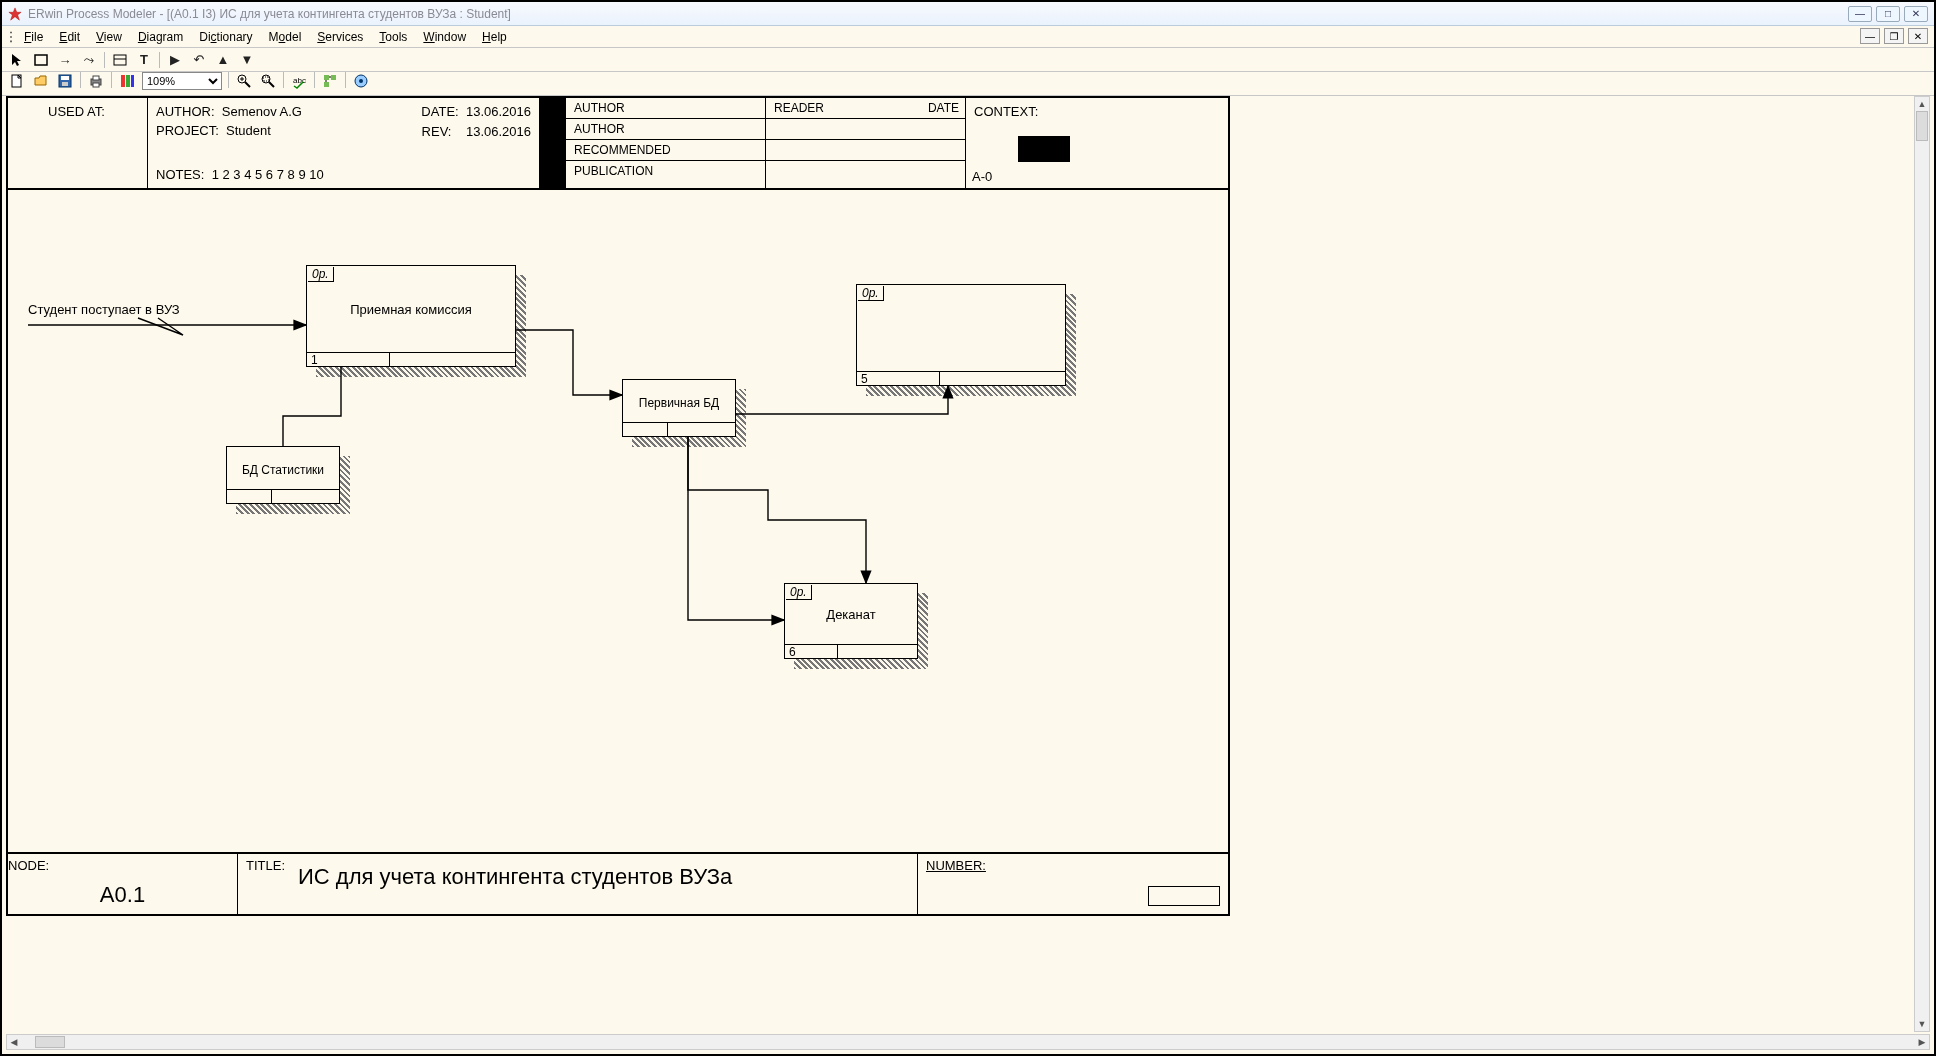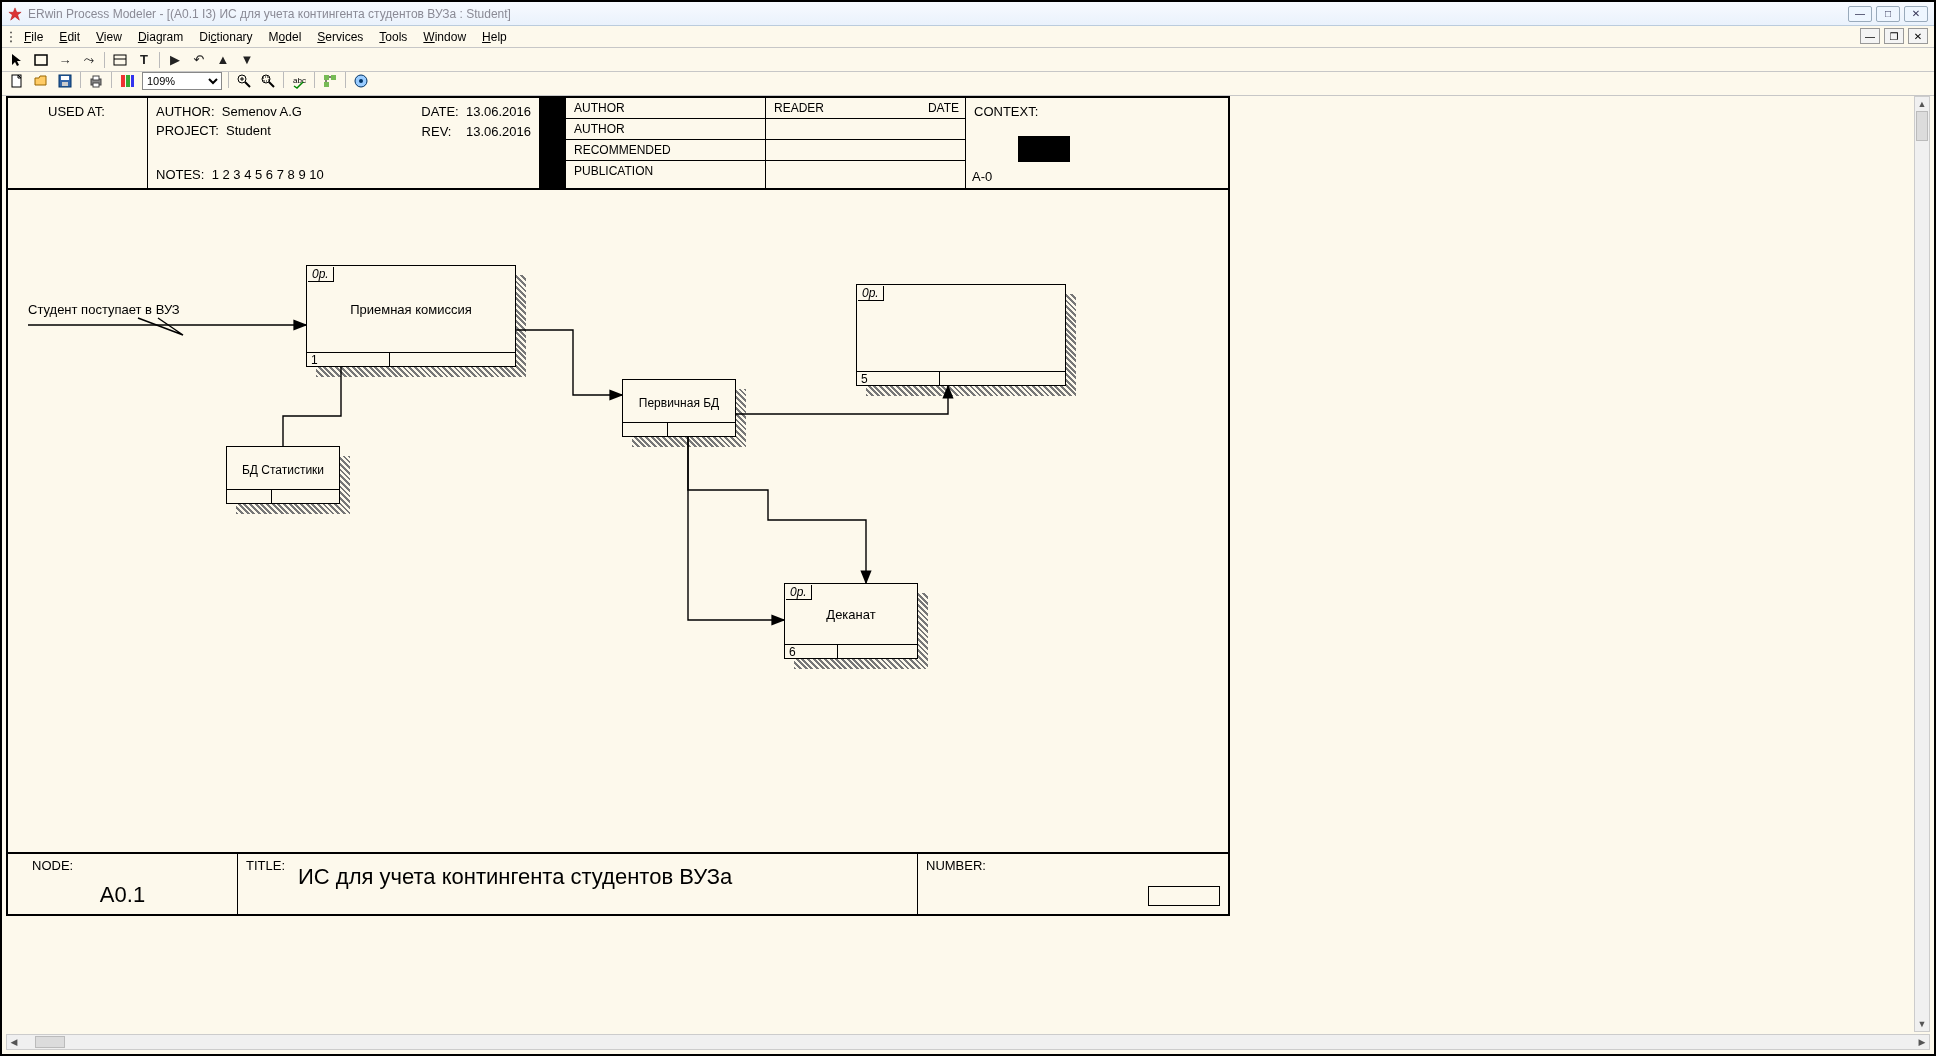--- a/index.html
+++ b/index.html
@@ -42,25 +42,25 @@
 .sh-status { width: 200px; padding: 0; }
 .sh-status div { padding: 3px 8px; border-bottom: 1px solid #000; font-size: 12px; }
 .sh-reader { width: 200px; padding: 0; position: relative; }
 .sh-reader .hdr { padding: 3px 8px; font-size: 12px; }
 .sh-reader .datecol { position: absolute; right: 6px; top: 3px; font-size: 12px; }
 .sh-context { flex: 1; border-right: none; position: relative; }
 .sh-context .ctx-box { position: absolute; left: 52px; top: 38px; width: 52px; height: 26px; background: #000; }
 .notes-row { position: absolute; bottom: 6px; left: 8px; font-size: 13px; }
 
 .sheet-footer { position: absolute; left: 0; right: 0; bottom: 0; height: 62px; border-top: 2px solid #000; display: flex; font-size: 13px; }
-.sf-node { width: 230px; border-right: 1px solid #000; padding: 4px 24px; position: relative; }
+.sf-node { width: 230px; border-right: 1px solid #000; padding: 4px 0; position: relative; }
 .sf-node .nodeval { position: absolute; bottom: 6px; left: 0; right: 0; text-align: center; font-size: 22px; }
 .sf-title { flex: 1; border-right: 1px solid #000; padding: 4px 8px; position: relative; }
 .sf-title .titval { position: absolute; top: 10px; left: 60px; font-size: 22px; }
-.sf-number { width: 310px; padding: 4px 8px; position: relative; }
+.sf-number { width: 310px; padding: 4px 8px; position: relative; text-decoration: underline; }
 .sf-number .subbox { position: absolute; right: 8px; bottom: 8px; width: 72px; height: 20px; border: 1px solid #000; }
 
 
 .canvas { position: absolute; top: 92px; left: 0; right: 0; bottom: 62px; }
 .box { position: absolute; border: 1.5px solid #000; background: #fdf9ec; font-size: 13px; }
 .box .nodetag { position: absolute; top: 1px; left: 1px; font-size: 12px; font-style: italic; border-right: 1px solid #000; border-bottom: 1px solid #000; padding: 0 4px; }
 .box .boxlabel { position: absolute; top: 0; left: 0; right: 0; bottom: 14px; display: flex; align-items: center; justify-content: center; text-align: center; padding: 0 4px; }
 .box .footer { position: absolute; left: 0; right: 0; bottom: 0; height: 14px; border-top: 1px solid #000; display: flex; }
 .box .footer .num { width: 40%; border-right: 1px solid #000; padding-left: 4px; font-size: 12px; }
 .box.small .boxlabel { font-size: 12px; }

